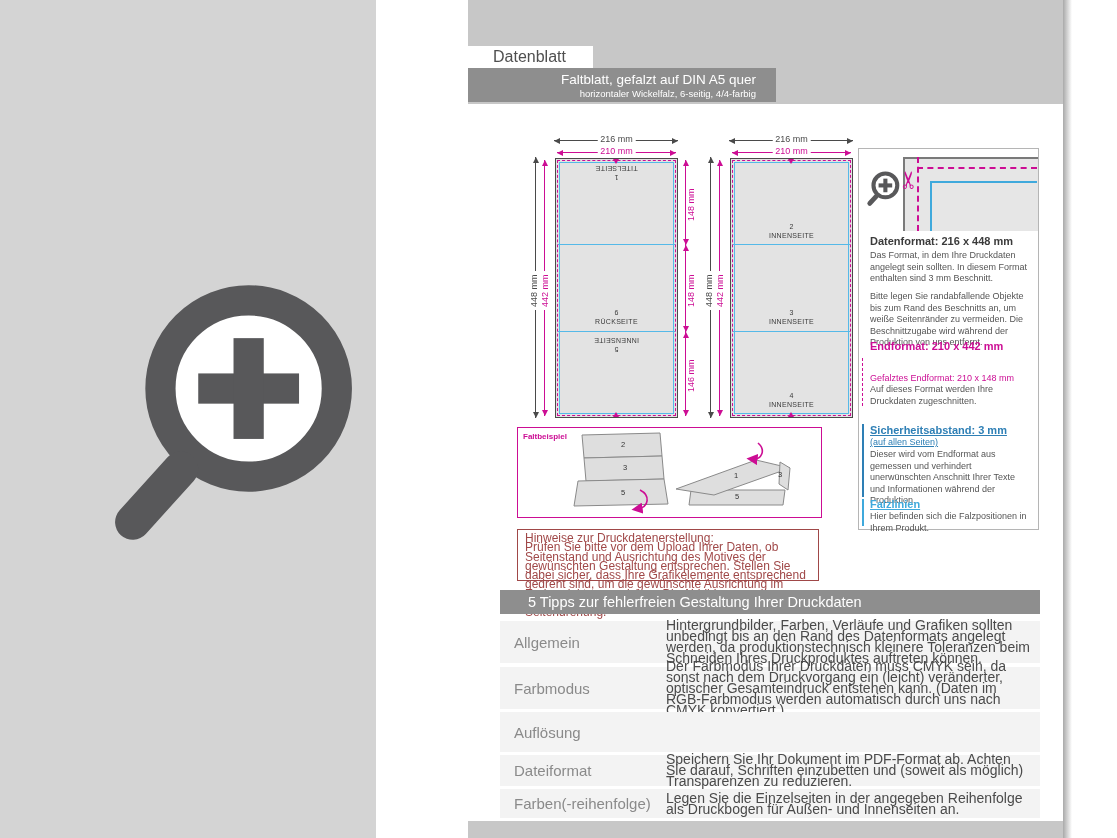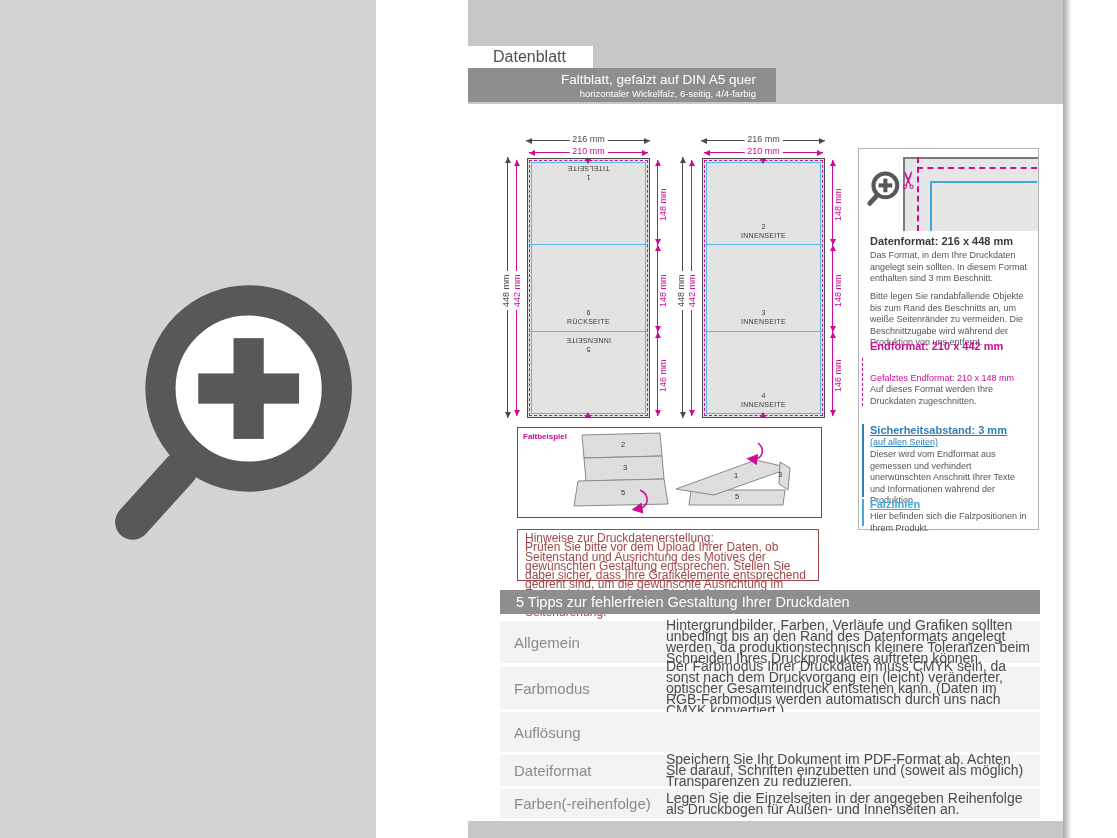--- a/index.html
+++ b/index.html
@@ -14,21 +14,21 @@
   #page{left:468px;top:0;width:595px;height:838px;background:#fff;}
   #page-shadow{left:1063px;top:0;width:9px;height:838px;background:linear-gradient(to right,#a9a9a9,rgba(255,255,255,0));}
   #top-band{left:0;top:0;width:595px;height:104px;background:#c7c7c7;}
   #footer-band{left:0;top:821px;width:595px;height:17px;background:#c7c7c7;}
   #tab-datenblatt{left:0;top:46px;width:125px;height:22px;background:#fff;color:#4f4f4f;font-size:16px;line-height:22px;padding-left:25px;box-sizing:border-box;}
   #title-bar{left:0;top:68px;width:308px;height:34px;background:#8e8e8e;color:#fff;text-align:right;box-sizing:border-box;padding:3px 20px 0 0;}
   #title-bar .t1{font-size:13.5px;line-height:17px;}
   #title-bar .t2{font-size:9.5px;line-height:12px;}
 
   
-  .diagram{position:absolute;width:123px;height:260px;}
+  .diagram{position:absolute;width:123px;height:260px;margin-left:28px;}
   .df{position:absolute;inset:0;border:1px solid #4a4a4a;background:#e3e3e3;box-sizing:border-box;}
   .ef{position:absolute;inset:2px;border:1px dashed #cc0d94;box-sizing:border-box;}
   .sf{position:absolute;inset:4px;border:1px solid #55b9e8;box-sizing:border-box;}
   .fold{position:absolute;left:3px;right:3px;height:1px;background:#55b9e8;}
   .fm{position:absolute;width:0;height:0;border-left:3px solid transparent;border-right:3px solid transparent;}
   .fm.top{left:58px;top:1px;border-top:5px solid #cc0d94;}
   .fm.bot{left:58px;bottom:1px;border-bottom:5px solid #cc0d94;}
 
   .dim-h{position:absolute;height:0;border-top:1px solid currentColor;}
   .dim-h::before{content:"";position:absolute;left:0;top:-3.5px;border-top:3px solid transparent;border-bottom:3px solid transparent;border-right:6px solid currentColor;}
@@ -47,21 +47,21 @@
   
   #fold-box{left:517px;top:427px;width:305px;height:91px;border:1px solid #cc0d94;background:#fff;box-sizing:border-box;}
   #fold-label{left:523px;top:432px;font-size:8px;font-weight:600;color:#cc0d94;}
   .fold-num{position:absolute;font-size:7.5px;color:#333;width:20px;text-align:center;}
   .fold-shape{fill:#dedede;stroke:#8a8a8a;stroke-width:1;}
 
   
   #notes-box{left:517px;top:529px;width:302px;height:52px;border:1px solid #a04848;color:#a04848;font-size:12px;line-height:9.3px;box-sizing:border-box;padding:4px 7px;}
 
   
-  #tips-header{left:500px;top:590px;width:540px;height:24px;background:#8e8e8e;color:#fff;font-size:14.5px;line-height:24px;padding-left:16px;box-sizing:border-box;}
+  #tips-header{left:500px;top:590px;width:540px;height:24px;background:#8e8e8e;color:#fff;font-size:14.5px;line-height:24px;padding-left:28px;box-sizing:border-box;}
   .tip-row{position:absolute;left:500px;width:540px;background:#f3f3f3;display:flex;align-items:center;box-sizing:border-box;}
   .tip-label{width:152px;padding-left:14px;font-size:15px;color:#8a8a8a;flex:none;}
   .tip-text{flex:1;font-size:14px;line-height:11px;color:#4a4a4a;padding-right:10px;}
 
   
   #info-box{left:858px;top:148px;width:181px;height:382px;border:1px solid #b5b5b5;background:#fff;box-sizing:border-box;}
   #info-paper{left:903px;top:157px;width:135px;height:74px;background:#e6e6e6;border-top:2px solid #7a7a7a;border-left:2px solid #7a7a7a;box-sizing:border-box;}
   .mag-dash-h{left:917px;top:167px;width:120px;height:0;border-top:2px dashed #cc0d94;}
   .mag-dash-v{left:917px;top:157px;height:74px;width:0;border-left:2px dashed #cc0d94;}
   .mag-blue-h{left:930px;top:181px;width:107px;height:0;border-top:2px solid #3fa9dc;}

